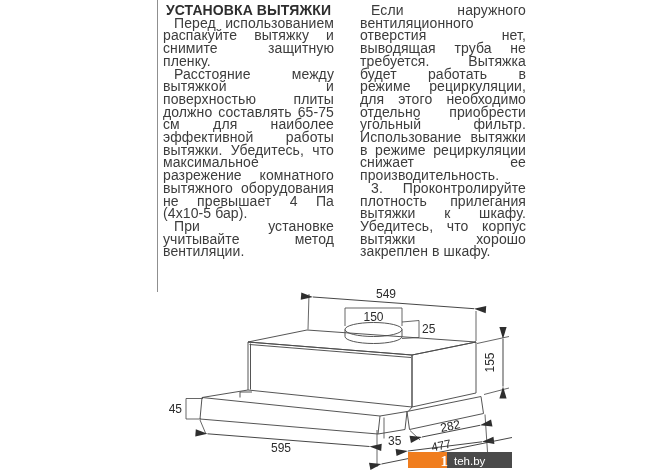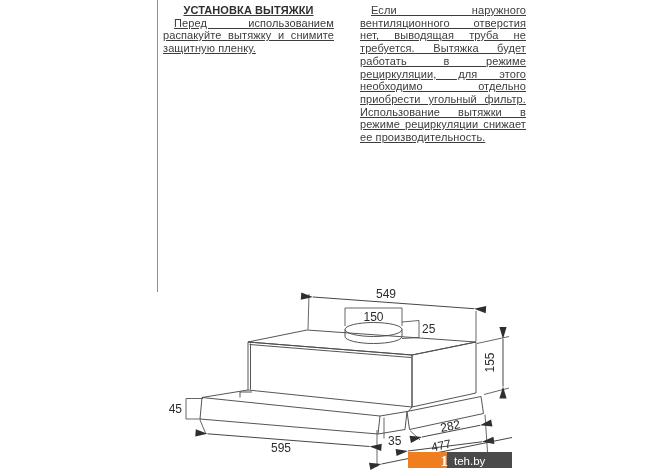--- a/index.html
+++ b/index.html
@@ -1,20 +1,20 @@
 <!DOCTYPE html>
 <html><head>
 <meta charset="utf-8">
 <style>
   html,body{margin:0;padding:0;background:#ffffff;}
   body{width:670px;height:471px;position:relative;overflow:hidden;
        font-family:"Liberation Sans",sans-serif;}
   .vrule{position:absolute;left:157px;top:0;width:1px;height:292px;background:#8f8f8f;}
-  .col{position:absolute;top:4px;font-size:11px;line-height:12.7px;color:#3c3c3c;
-       text-align:justify;letter-spacing:0.1px;text-decoration:underline;}
+  .col{position:absolute;top:4px;font-size:14px;line-height:12.7px;color:#3c3c3c;
+       text-align:justify;letter-spacing:0.1px;}
   .col p{margin:0;text-indent:11px;}
   .col-left{left:163px;width:171px;}
   .col-right{left:360px;width:166px;}
   p.title{font-weight:bold;text-align:center;text-indent:0;color:#2e2e2e;}
   p.subtitle{font-weight:bold;}
   svg#figure{position:absolute;left:0;top:0;}
   .struct path,.struct ellipse{fill:none;stroke:#4c4c4c;stroke-width:0.95;}
   .ext path{fill:none;stroke:#4c4c4c;stroke-width:0.85;}
   .dimline{fill:none;stroke:#3c3c3c;stroke-width:0.95;}
   .dimtext{font-family:"Liberation Sans",sans-serif;font-size:12px;fill:#2b2b2b;}
@@ -22,24 +22,27 @@
   .wm-one{font-family:"Liberation Serif",serif;font-size:15px;font-weight:bold;fill:#ffffff;}
 </style>
 </head>
 <body>
 
 <div class="vrule"></div>
 
 <div class="col col-left">
   <p class="title">УСТАНОВКА ВЫТЯЖКИ</p>
   <p>Перед использованием распакуйте вытяжку и снимите защитную пленку.</p>
+  <p>Расстояние между вытяжкой и поверхностью плиты должно составлять 65-75 см для наиболее эффективной работы вытяжки. Убедитесь, что максимальное разрежение комнатного вытяжного оборудования не превышает 4 Па (4х10-5 бар).</p>
+  <p>При установке учитывайте метод вентиляции.</p>
 </div>
 
 <div class="col col-right">
   <p>Если наружного вентиляционного отверстия нет, выводящая труба не требуется. Вытяжка будет работать в режиме рециркуляции, для этого необходимо отдельно приобрести угольный фильтр. Использование вытяжки в режиме рециркуляции снижает ее производительность.</p>
+  <p>3. Проконтролируйте плотность прилегания вытяжки к шкафу. Убедитесь, что корпус вытяжки хорошо закреплен в шкафу.</p>
 </div>
 
 <svg id="figure" width="670" height="471" viewBox="0 0 670 471">
   <defs>
     <marker id="arr" markerUnits="userSpaceOnUse" markerWidth="14" markerHeight="10" refX="1" refY="5" orient="auto-start-reverse">
       <path d="M1,5 L13,1.4 L13,8.6 Z" fill="#2e2e2e"></path>
     </marker>
   </defs>
 
   <g class="struct">

